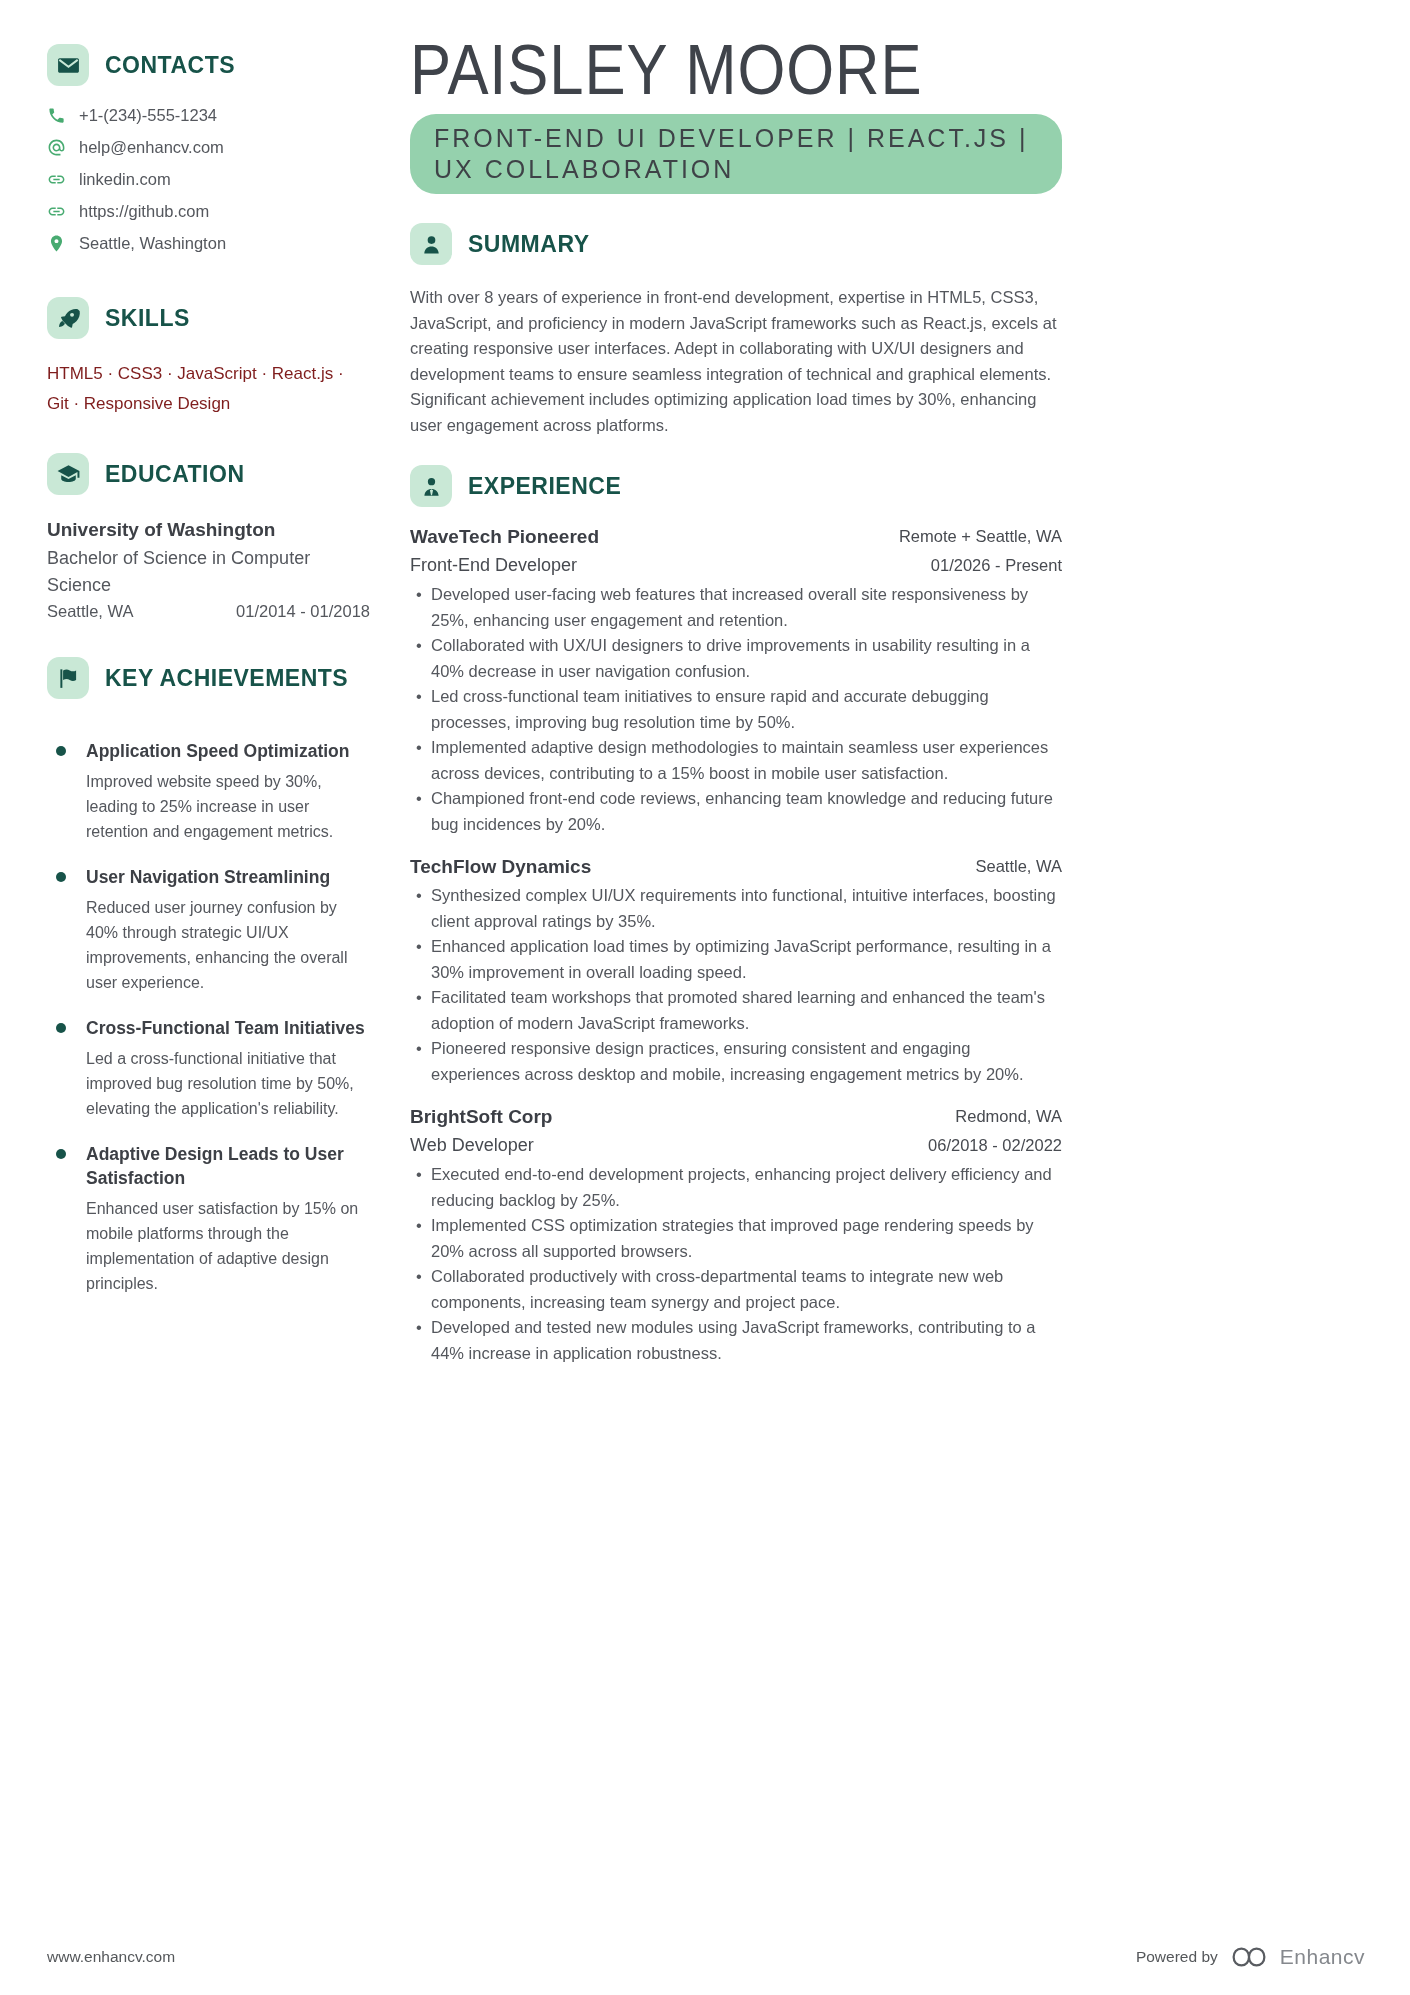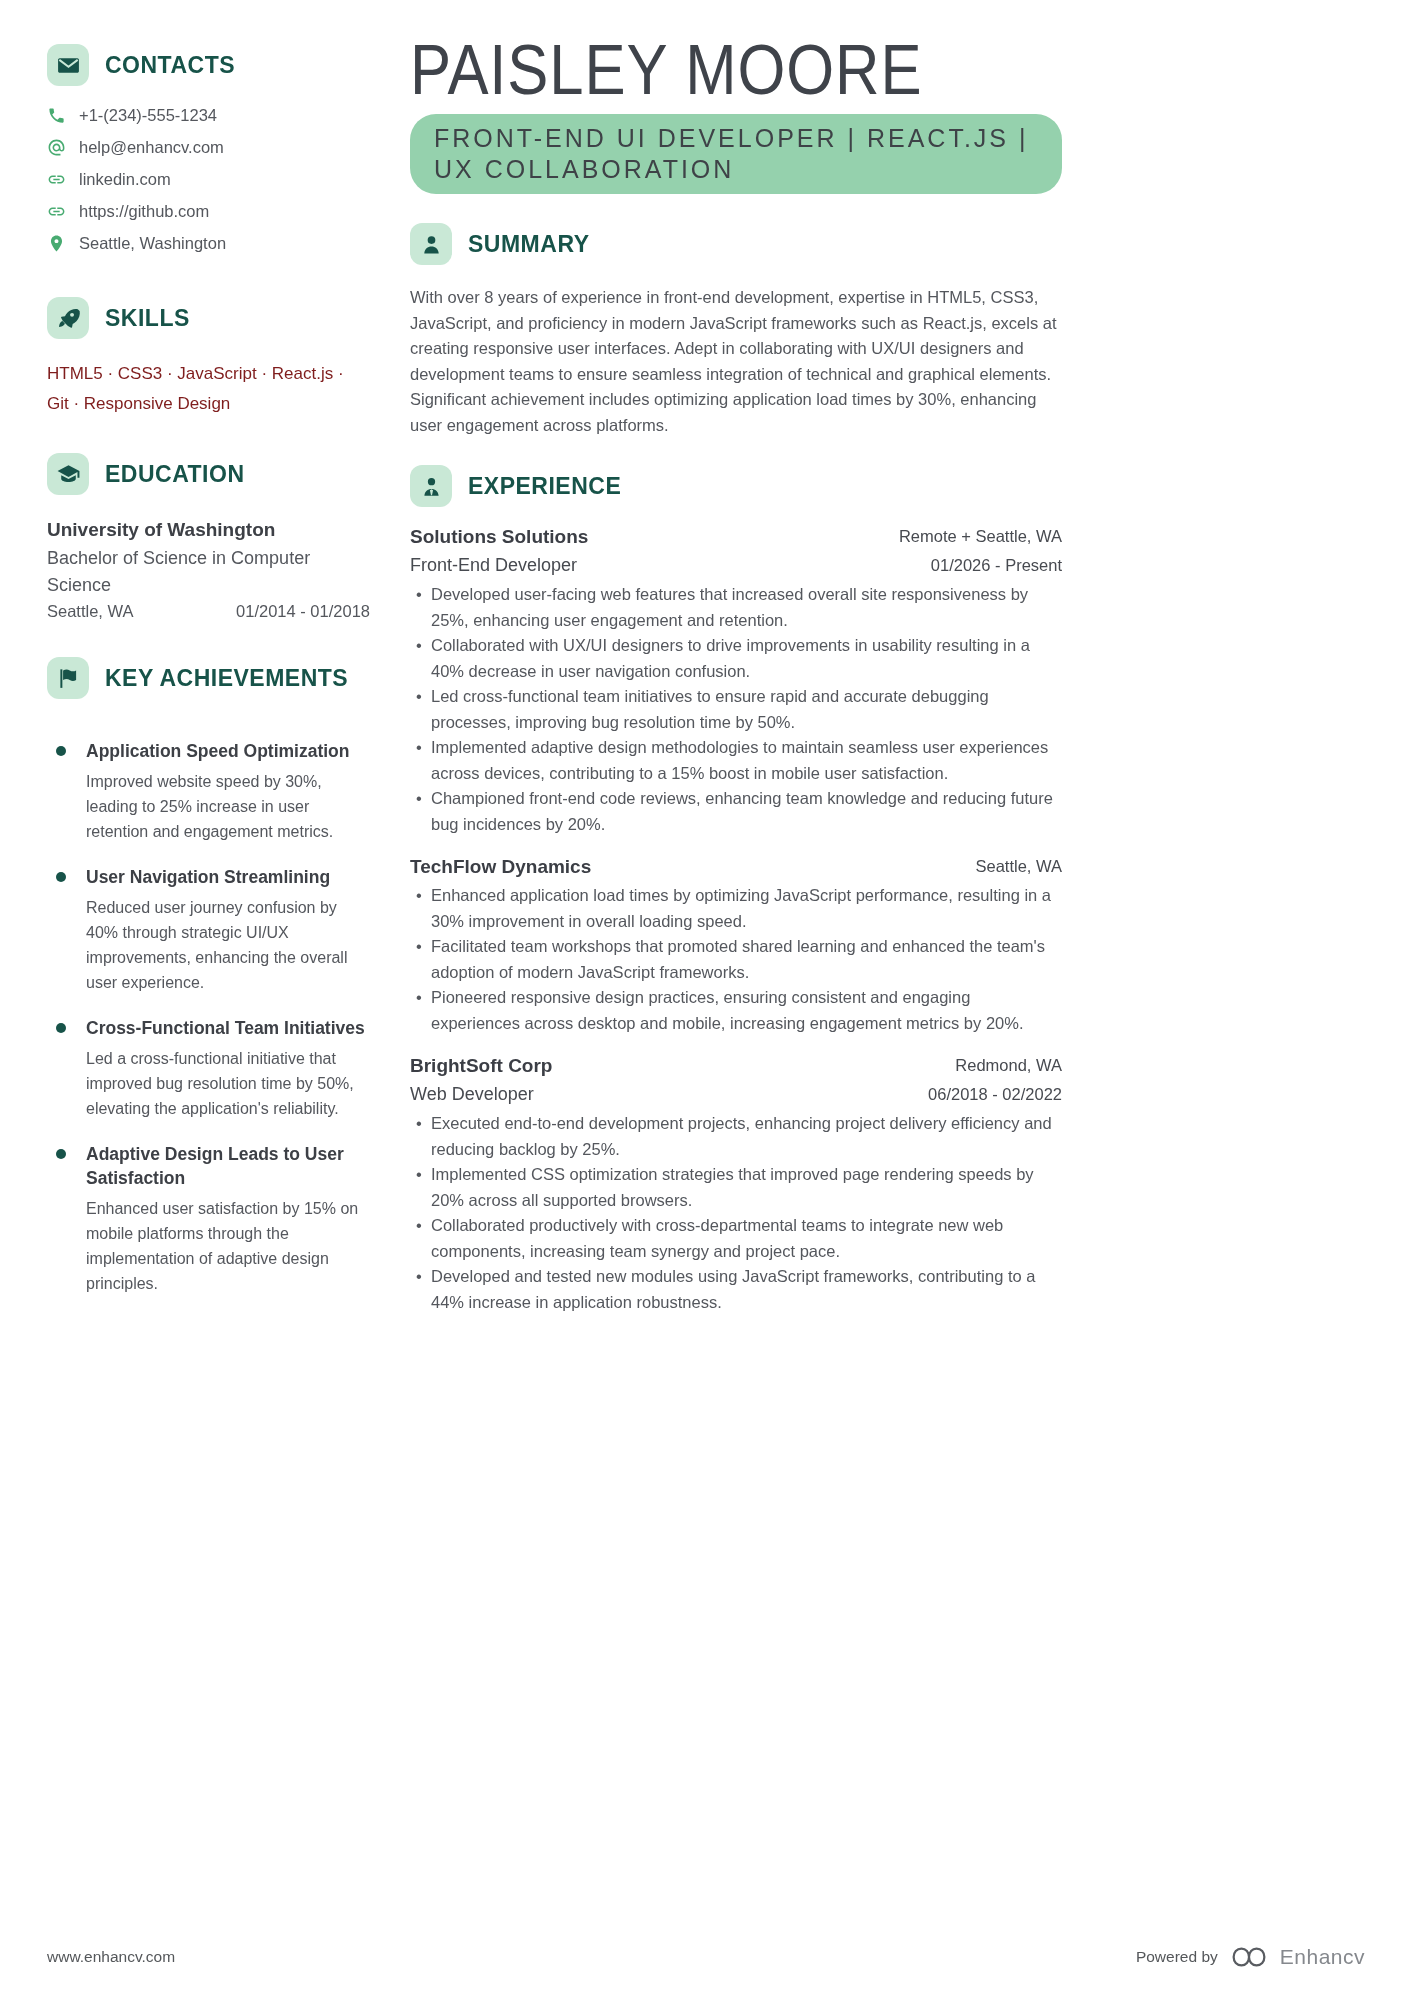--- a/index.html
+++ b/index.html
@@ -231,21 +231,21 @@
           <svg viewBox="0 0 24 24">
               <path d="M12 10.9a3.5 3.5 0 1 0 0-7 3.5 3.5 0 0 0 0 7zM5.2 20.6c.3-3.8 3.2-6.3 6.8-6.3s6.5 2.5 6.8 6.3v.3H5.2v-.3z"></path>
               <path d="M12 14.6l-1.5 1.1 1 4.6h1l1-4.6z" fill="#c9e8d6"></path>
             </svg>
         </span>
         <span class="sec-title">EXPERIENCE</span>
       </div>
 
       <div class="job">
         <div class="job-row1">
-          <span class="job-company">Solutions Solutions</span>
+          <span class="job-company">WaveTech Pioneered</span>
           <span class="job-loc">Remote + Seattle, WA</span>
         </div>
         <div class="job-row2">
           <span class="job-title">Front-End Developer</span>
           <span class="job-dates">01/2026 - Present</span>
         </div>
         <ul class="job-bullets">
           <li>Developed user-facing web features that increased overall site responsiveness by 25%, enhancing user engagement and retention.</li>
           <li>Collaborated with UX/UI designers to drive improvements in usability resulting in a 40% decrease in user navigation confusion.</li>
           <li>Led cross-functional team initiatives to ensure rapid and accurate debugging processes, improving bug resolution time by 50%.</li>
@@ -253,20 +253,21 @@
           <li>Championed front-end code reviews, enhancing team knowledge and reducing future bug incidences by 20%.</li>
         </ul>
       </div>
 
       <div class="job">
         <div class="job-row1">
           <span class="job-company">TechFlow Dynamics</span>
           <span class="job-loc">Seattle, WA</span>
         </div>
         <ul class="job-bullets">
+          <li>Synthesized complex UI/UX requirements into functional, intuitive interfaces, boosting client approval ratings by 35%.</li>
           <li>Enhanced application load times by optimizing JavaScript performance, resulting in a 30% improvement in overall loading speed.</li>
           <li>Facilitated team workshops that promoted shared learning and enhanced the team's adoption of modern JavaScript frameworks.</li>
           <li>Pioneered responsive design practices, ensuring consistent and engaging experiences across desktop and mobile, increasing engagement metrics by 20%.</li>
         </ul>
       </div>
 
       <div class="job">
         <div class="job-row1">
           <span class="job-company">BrightSoft Corp</span>
           <span class="job-loc">Redmond, WA</span>

